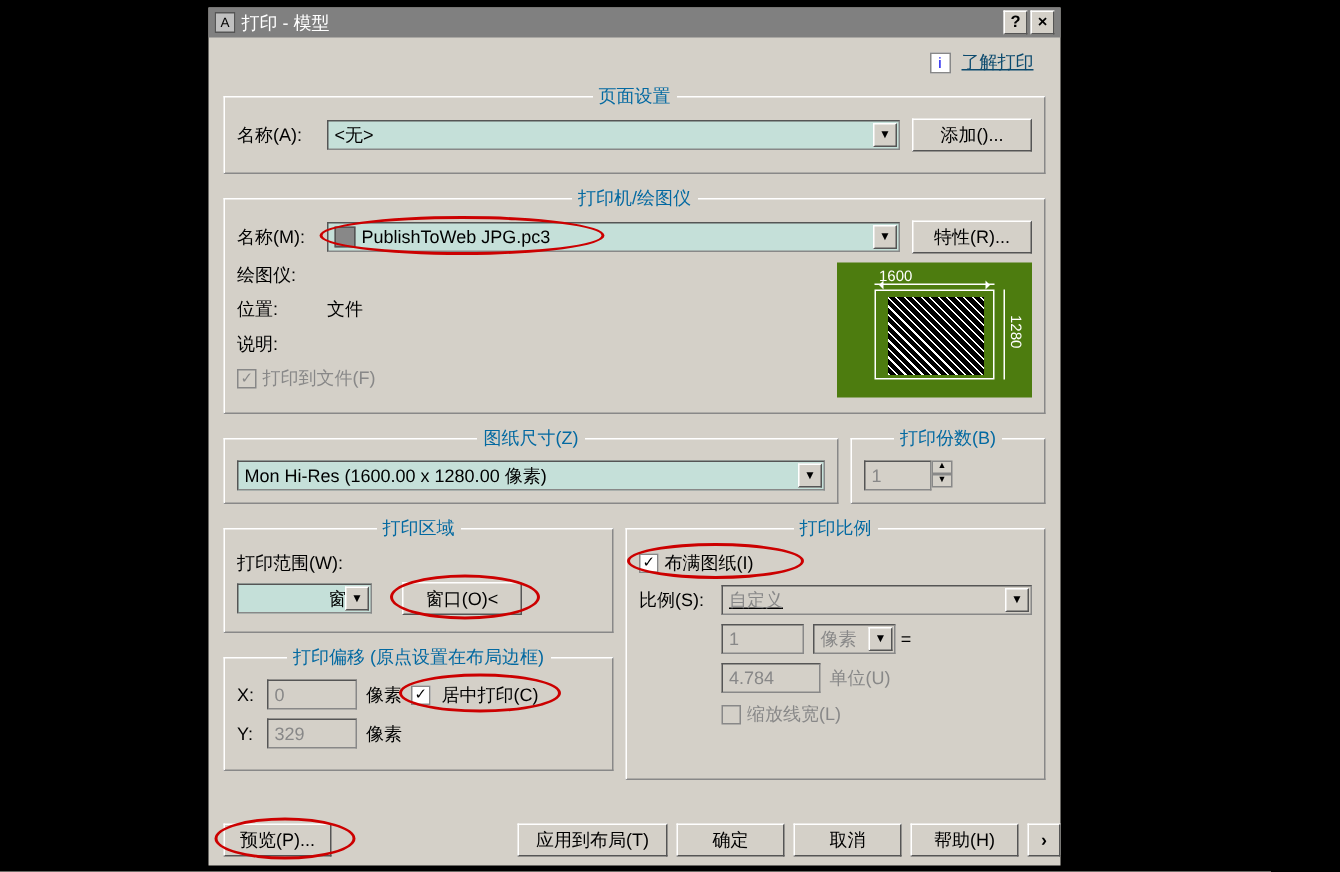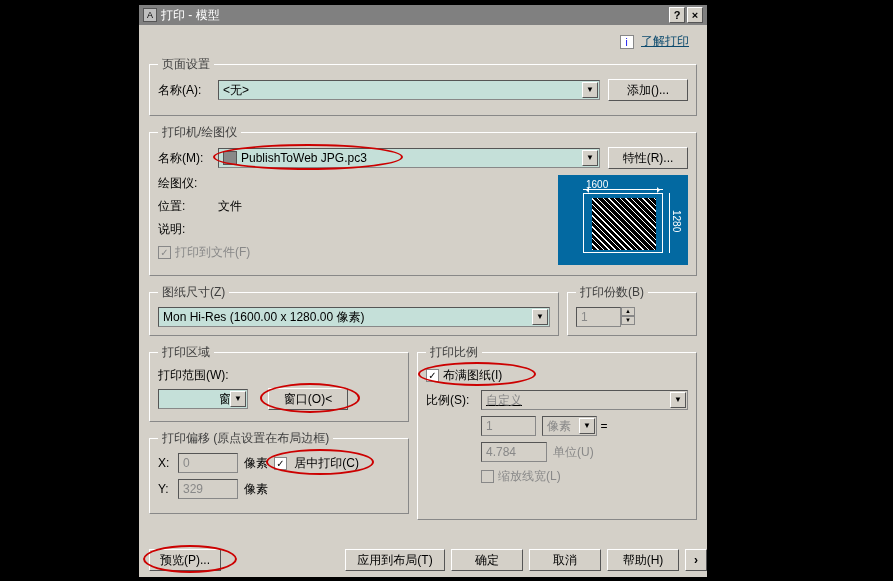--- a/index.html
+++ b/index.html
@@ -54,21 +54,21 @@
       margin-right:4px; vertical-align:middle;
     }
     .help-link { color: #0c4a6e; text-decoration: underline; cursor: pointer; }
     fieldset {
       border: 1px solid #888;
       border-top-color:#fff; border-left-color:#fff;
       padding: 6px 8px 8px 8px;
       margin-bottom: 8px;
       border-radius: 0;
     }
-    legend { padding: 0 4px; color: #404040; }
+    legend { padding: 0 4px; color: #0369a1; text-align: center; }
     .row { display: flex; align-items: center; margin-bottom: 6px; }
     .label { width: 60px; }
     .combo {
       flex: 1;
       height: 20px;
       background: #c5e0d9;
       border: 1px solid #888;
       border-top-color:#555; border-left-color:#555;
       display: flex; align-items: center;
       padding: 0 4px;
@@ -91,21 +91,21 @@
       min-width: 80px;
       text-align: center;
       line-height: 20px;
       cursor: pointer;
     }
     .disabled-text { color: #888; }
     .chk { width: 13px; height: 13px; border:1px solid #888; background:#fff; display:inline-block; margin-right:4px; vertical-align:middle; text-align:center; font-size:10px; line-height:11px;}
     .chk.disabled { background:#d4d0c8; }
     .preview-box {
       width: 130px; height: 90px;
-      background: #0369a1; color: #fff;
+      background: #4d7c0f; color: #fff;
       position: relative;
       margin-left: auto;
     }
     .preview-inner {
       position: absolute; left: 25px; top: 18px; width: 80px; height: 60px;
       border: 1px solid #fff;
     }
     .hatch {
       position: absolute; left: 8px; top: 4px; width: 64px; height: 52px;
       background: repeating-linear-gradient(45deg, #fff 0, #fff 1px, #000 1px, #000 4px);

